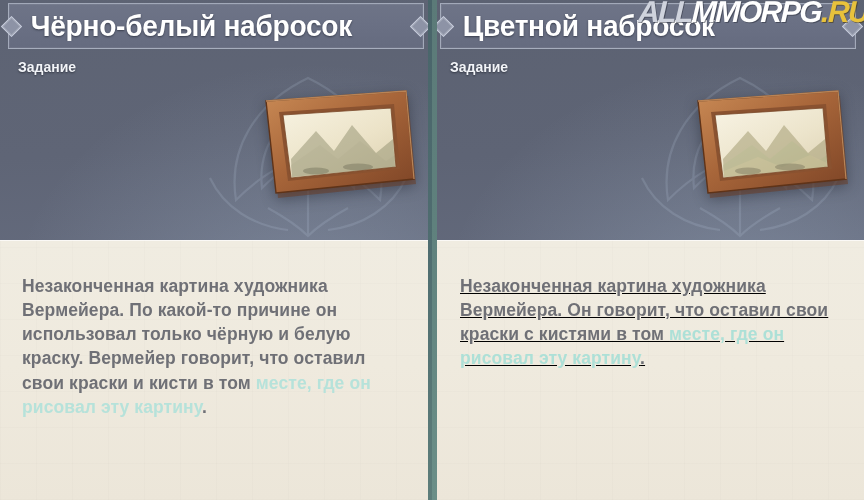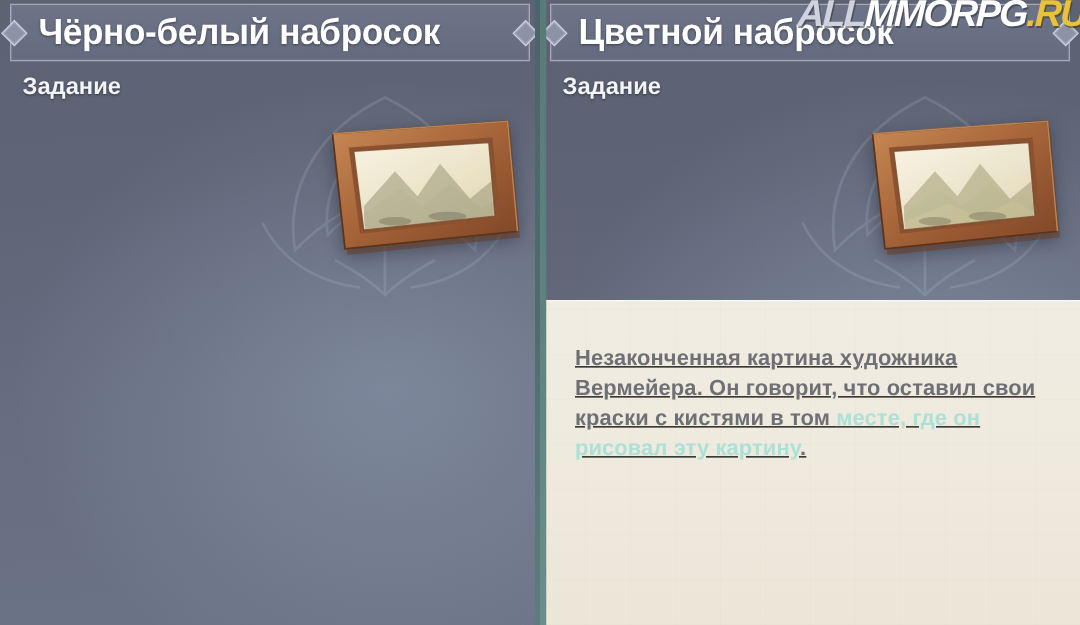--- a/index.html
+++ b/index.html
@@ -71,21 +71,21 @@
     white-space:nowrap;overflow:hidden;
     text-shadow:0 1px 2px rgba(20,24,34,.55);
     padding-left:8px;
     transform:scaleX(.97);transform-origin:left center;
   }
 
   
   .subtitle{
     position:relative;z-index:20;
     margin:10px 0 0 18px;
-    font-size:19px;font-weight:bold;color:#f2f4f8;
+    font-size:14px;font-weight:bold;color:#f2f4f8;
     text-shadow:0 1px 2px rgba(20,24,34,.6);
     flex:0 0 auto;
   }
 
   
   .art{
     position:relative;z-index:10;
     flex:1 1 auto;
     min-height:0;
   }
@@ -187,20 +187,23 @@
           <g opacity="0.42" fill="#6e6d57">
             <ellipse cx="70" cy="88" rx="13" ry="3.4"></ellipse>
             <ellipse cx="112" cy="84" rx="15" ry="3.6"></ellipse>
           </g>
           <polygon points="37,32 145,25 150,84 45,95" fill="none" stroke="#7a4a2a" stroke-width="1.1" opacity="0.8"></polygon>
           <polyline points="20,18 160,8 168,96" fill="none" stroke="#e0a56f" stroke-width="1.3" opacity="0.7"></polyline>
         </svg>
       </div>
     </div>
 
+    <div class="desc">
+      <p><span>Незаконченная картина художника Вермейера. По какой-то причине он использовал только чёрную и белую краску. Вермейер говорит, что оставил свои краски и кисти в том </span><span class="hl">месте, где он рисовал эту картину</span><span>.</span></p>
+    </div>
   </div>
 
   <div class="panel right">
 
     <div class="emblem">
       <svg viewBox="0 0 300 200" xmlns="http://www.w3.org/2000/svg">
         <g fill="none" stroke="#c2d2e6" stroke-width="2.2" opacity="0.75">
           <path d="M150 20 C 96 46, 70 92, 78 142 C 100 120, 124 104, 150 100 C 176 104, 200 120, 222 142 C 230 92, 204 46, 150 20 Z"></path>
           <path d="M150 46 C 116 64, 100 96, 104 130 C 120 114, 134 104, 150 100 C 166 104, 180 114, 196 130 C 200 96, 184 64, 150 46 Z"></path>
           <path d="M150 100 L 150 178"></path>

